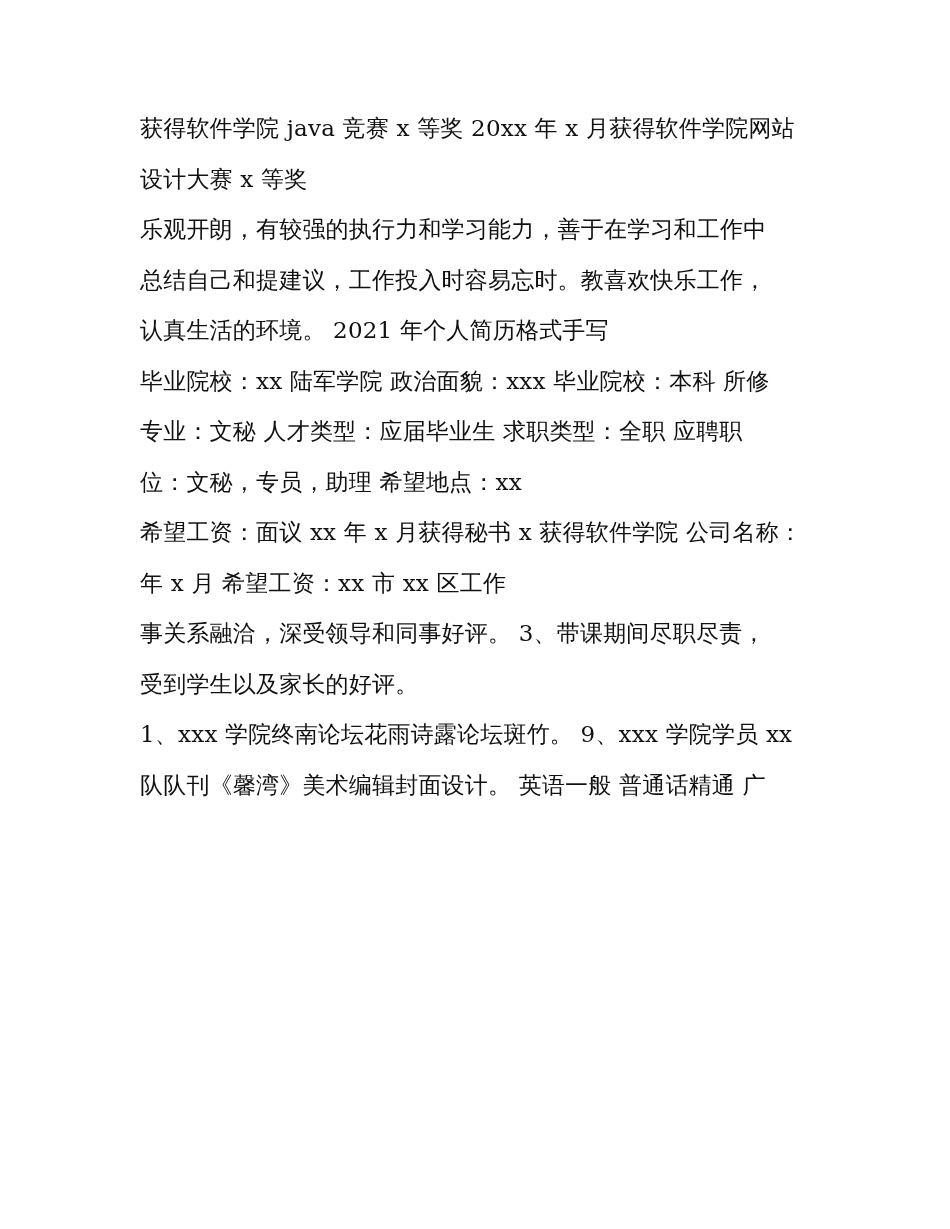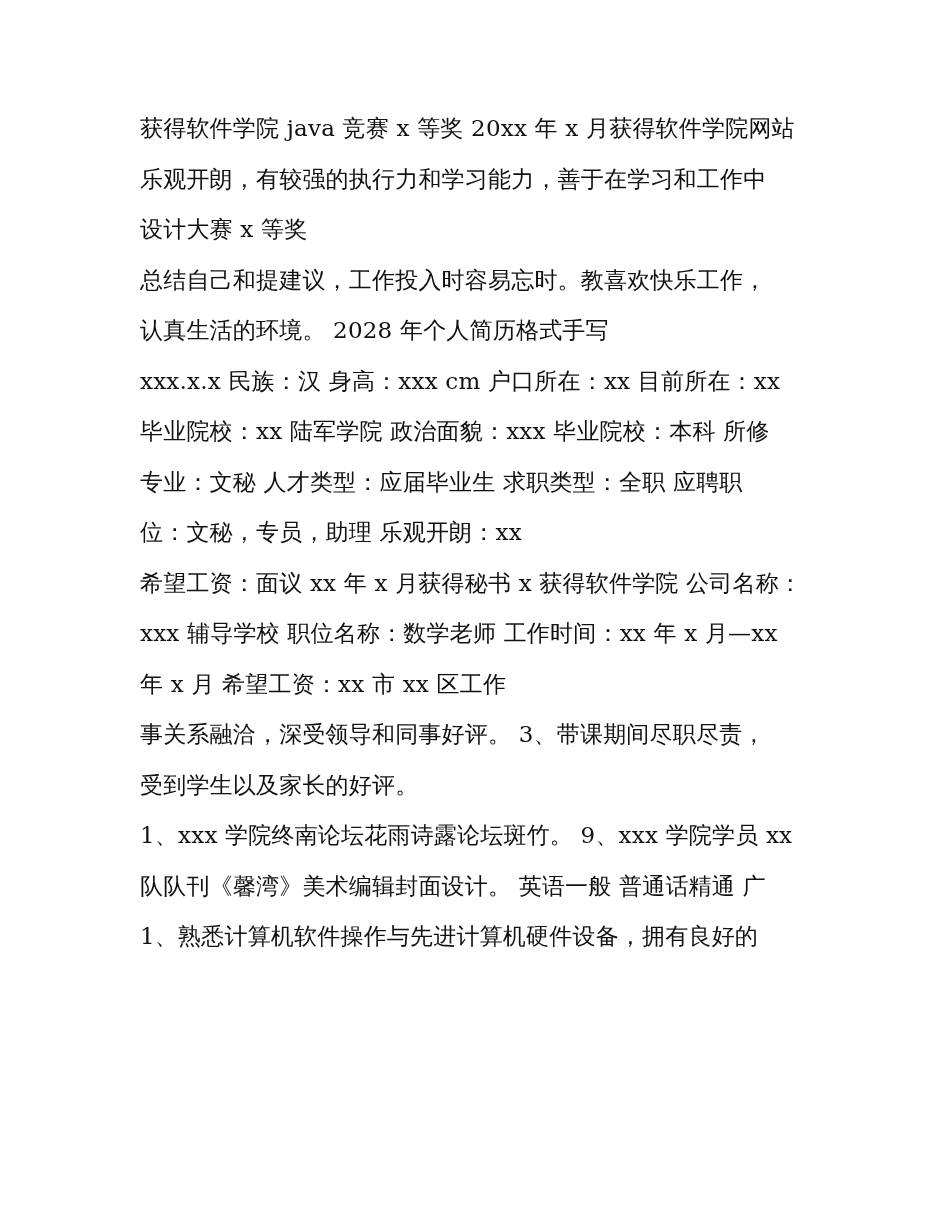--- a/index.html
+++ b/index.html
@@ -20,30 +20,27 @@
     white-space: nowrap;
     letter-spacing: 0.2px;
   }
 </style>
 </head>
 <body>
 
 <div class="page">
   <div class="content">
     <div class="line">获得软件学院 java 竞赛 x 等奖 20xx 年 x 月获得软件学院网站</div>
+    <div class="line">设计大赛 x 等奖</div>
     <div class="line">乐观开朗，有较强的执行力和学习能力，善于在学习和工作中</div>
-    <div class="line">设计大赛 x 等奖</div>
     <div class="line">总结自己和提建议，工作投入时容易忘时。教喜欢快乐工作，</div>
-    <div class="line">认真生活的环境。 2028 年个人简历格式手写</div>
-    <div class="line">xxx.x.x 民族：汉 身高：xxx cm 户口所在：xx 目前所在：xx</div>
+    <div class="line">认真生活的环境。 2021 年个人简历格式手写</div>
     <div class="line">毕业院校：xx 陆军学院 政治面貌：xxx 毕业院校：本科 所修</div>
     <div class="line">专业：文秘 人才类型：应届毕业生 求职类型：全职 应聘职</div>
-    <div class="line">位：文秘，专员，助理 乐观开朗：xx</div>
+    <div class="line">位：文秘，专员，助理 希望地点：xx</div>
     <div class="line">希望工资：面议 xx 年 x 月获得秘书 x 获得软件学院 公司名称：</div>
-    <div class="line">xxx 辅导学校 职位名称：数学老师 工作时间：xx 年 x 月—xx</div>
     <div class="line">年 x 月 希望工资：xx 市 xx 区工作</div>
     <div class="line">事关系融洽，深受领导和同事好评。 3、带课期间尽职尽责，</div>
     <div class="line">受到学生以及家长的好评。</div>
     <div class="line">1、xxx 学院终南论坛花雨诗露论坛斑竹。 9、xxx 学院学员 xx</div>
     <div class="line">队队刊《馨湾》美术编辑封面设计。 英语一般 普通话精通 广</div>
-    <div class="line">1、熟悉计算机软件操作与先进计算机硬件设备，拥有良好的</div>
   </div>
 </div>
 
 </body></html>

